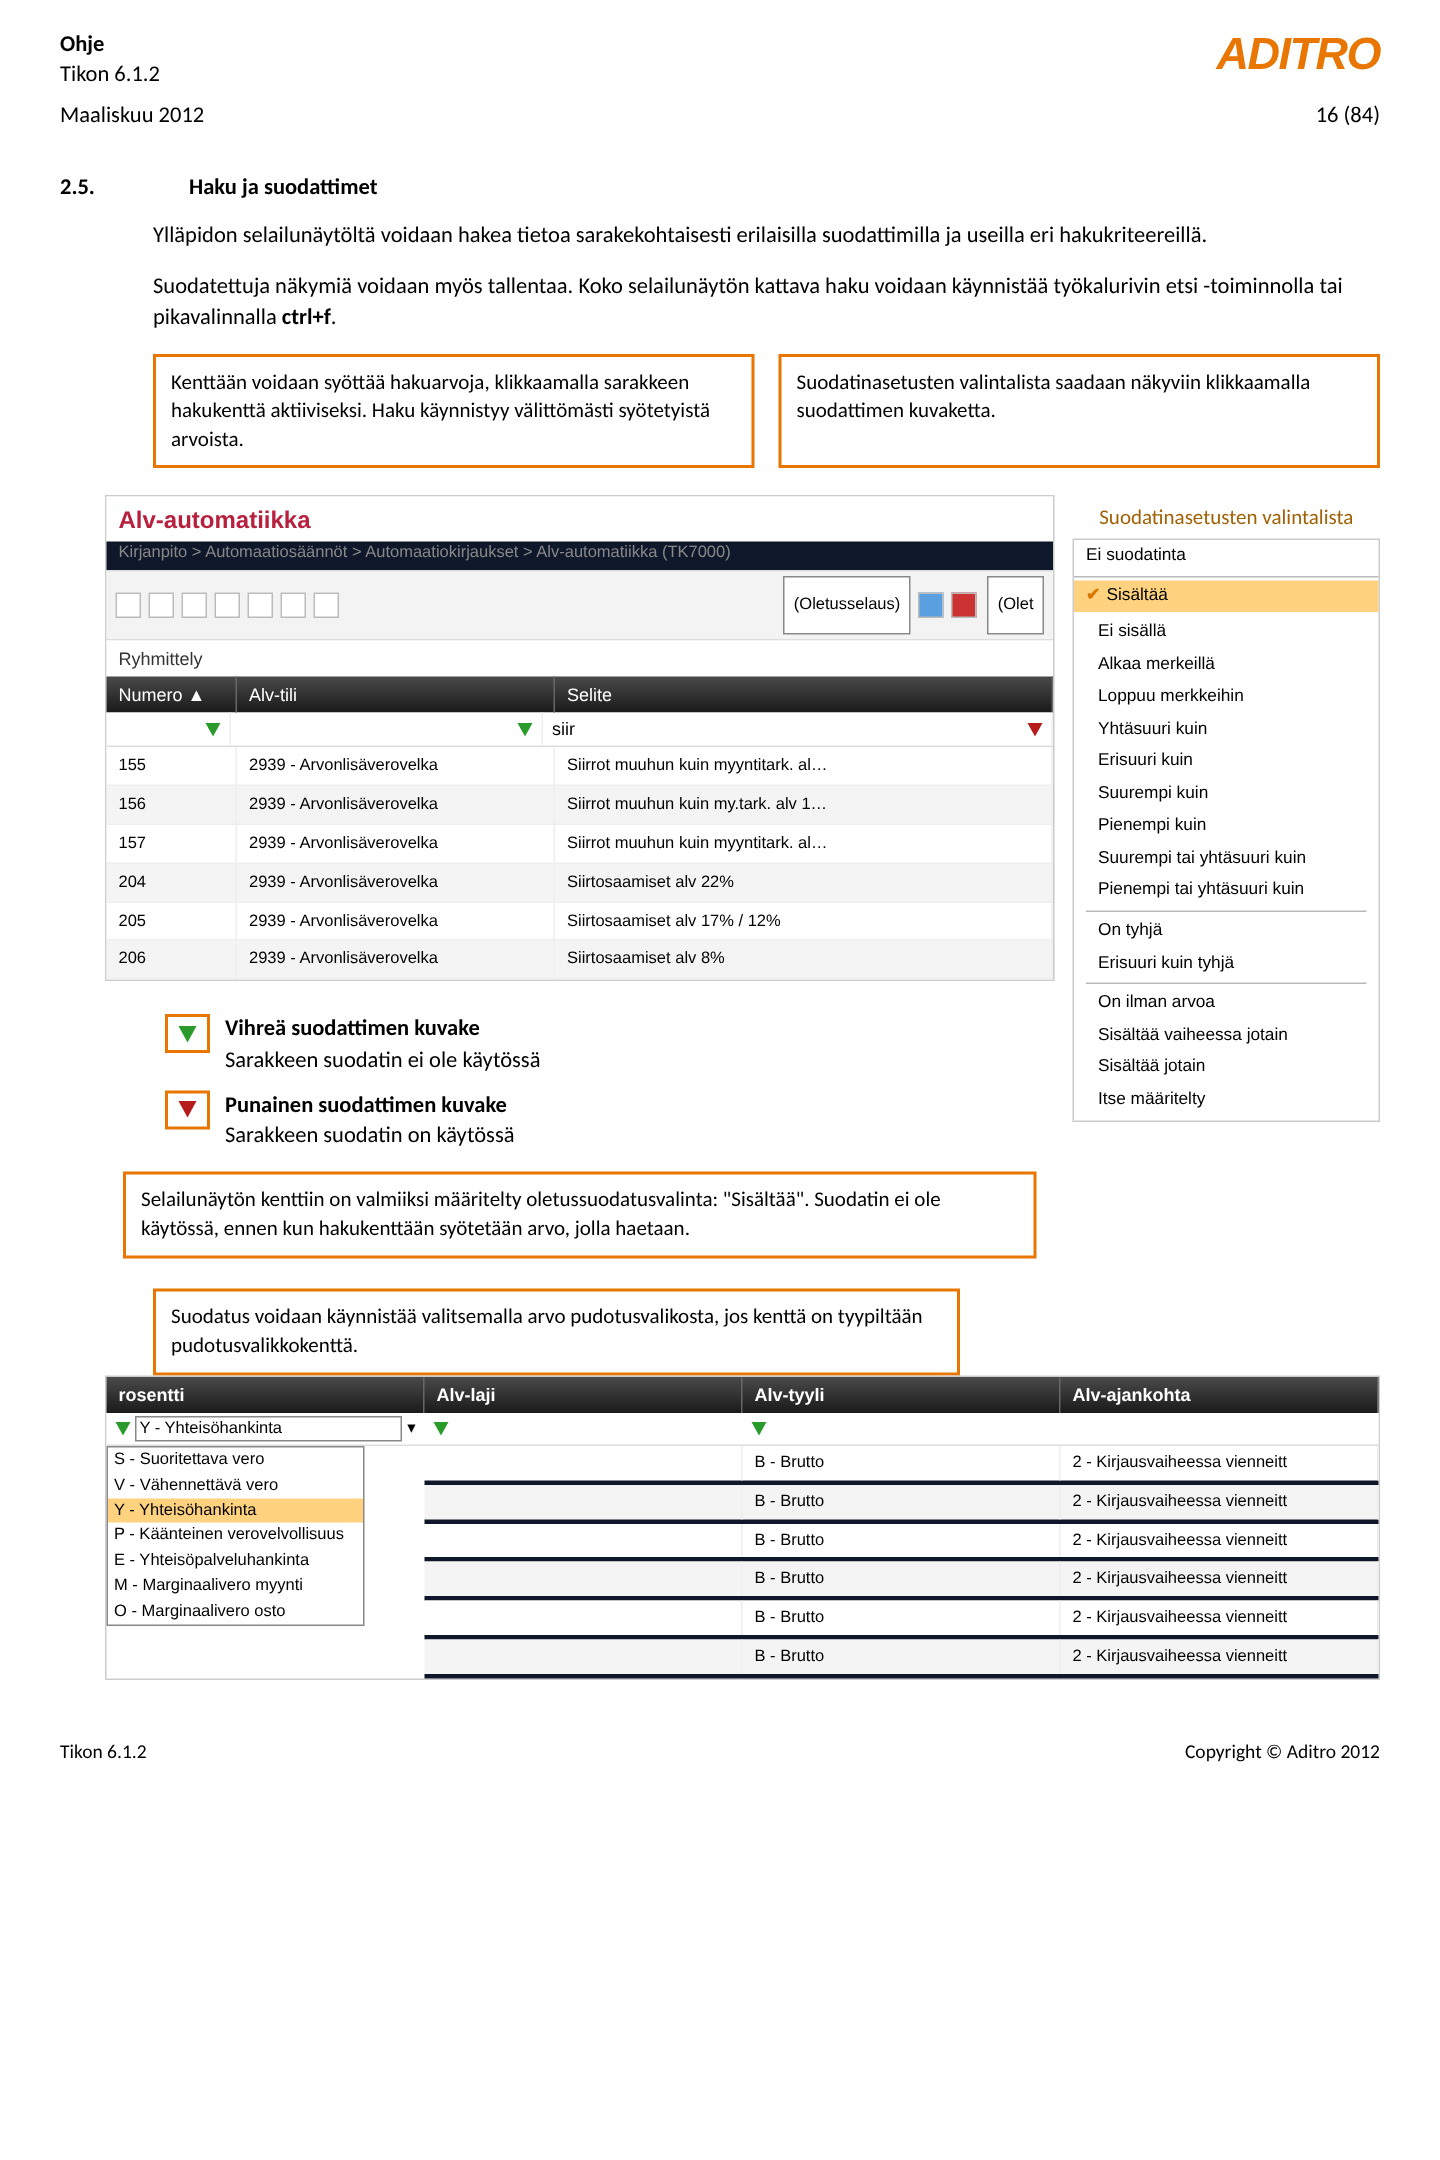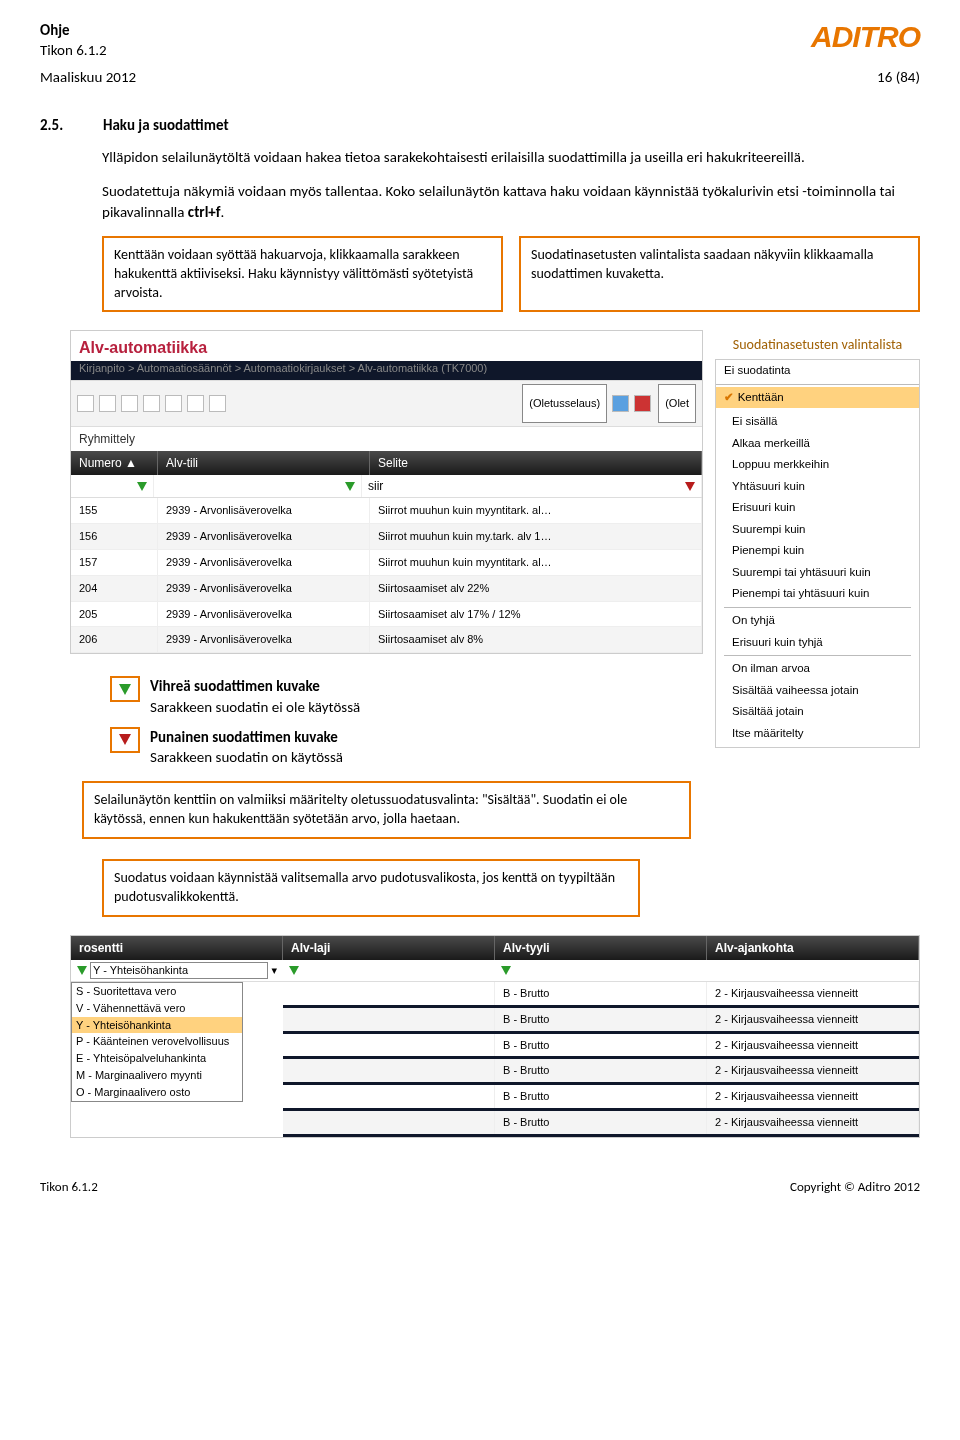--- a/index.html
+++ b/index.html
@@ -1,21 +1,21 @@
 <!DOCTYPE html>
 <html><head>
 <meta charset="utf-8">
 <style>
   body{margin:0;font-family:Calibri,Arial,sans-serif;background:#fff;color:#000;font-size:15px;line-height:1.35}
   .page{width:880px;margin:0 auto;padding:20px 40px 80px 40px;position:relative}
   .hdr{display:flex;justify-content:space-between;align-items:flex-start;margin-bottom:6px}
   .logo{font:italic 900 30px Arial;color:#e87600;letter-spacing:-1px}
   .bold{font-weight:700}
   .date-line{display:flex;justify-content:space-between;margin:6px 0 28px 0}
-  .section-num{display:flex;gap:31px;margin-bottom:12px}
+  .section-num{display:flex;gap:54px;margin-bottom:12px}
   .section-num span:first-child{min-width:32px}
   .body-para{margin:0 0 14px 62px}
   .two-boxes{display:flex;gap:16px;margin:14px 0 18px 62px}
   .obox{border:2px solid #e87600;padding:8px 10px;font-size:14px;flex:1}
   .right-label{text-align:center;color:#a16207;font-size:14px;margin:6px 0 4px 0}
   .layout{display:flex;gap:12px;margin-left:30px}
   .left-col{flex:1}
   .right-col{width:205px}
 
   .panel{border:1px solid #ccc;background:#f8f8f8;font-family:Tahoma,Arial,sans-serif;font-size:12px}
@@ -186,21 +186,21 @@
       <div class="obox" style="margin-left:12px;margin-right:12px">Selailunäytön kenttiin on valmiiksi määritelty oletussuodatusvalinta: "Sisältää". Suodatin ei ole käytössä, ennen kun hakukenttään syötetään arvo, jolla haetaan.</div>
     </div>
 
     <div class="right-col">
       <div class="right-label">Suodatinasetusten valintalista</div>
       <div class="flist">
         <div>Ei suodatinta</div>
         <div class="sep"></div>
         <div class="chk">
           <span class="chkmark">✔</span>
-          <span>Kenttään</span>
+          <span>Sisältää</span>
         </div>
         <div id="flist-items">
             <div>Ei sisällä</div>
             <div>Alkaa merkeillä</div>
             <div>Loppuu merkkeihin</div>
             <div>Yhtäsuuri kuin</div>
             <div>Erisuuri kuin</div>
             <div>Suurempi kuin</div>
             <div>Pienempi kuin</div>
             <div>Suurempi tai yhtäsuuri kuin</div>
@@ -211,21 +211,21 @@
             <div class="sep"></div>
             <div>On ilman arvoa</div>
             <div>Sisältää vaiheessa jotain</div>
             <div>Sisältää jotain</div>
             <div>Itse määritelty</div>
           </div>
       </div>
     </div>
   </div>
 
-  <div class="obox orange2" style="margin-top:20px;margin-bottom:18px">Suodatus voidaan käynnistää valitsemalla arvo pudotusvalikosta, jos kenttä on tyypiltään pudotusvalikkokenttä.</div>
+  <div class="obox orange2" style="margin-top:20px;">Suodatus voidaan käynnistää valitsemalla arvo pudotusvalikosta, jos kenttä on tyypiltään pudotusvalikkokenttä.</div>
 
   <div style="margin-left:30px;border:1px solid #ccc">
     <div class="thead2">
       <div class="th">rosentti</div>
       <div class="th">Alv-laji</div>
       <div class="th">Alv-tyyli</div>
       <div class="th">Alv-ajankohta</div>
     </div>
     <div class="frow2">
       <div class="fc"><span class="funnel"></span><span class="dd">Y - Yhteisöhankinta</span>▾</div>

